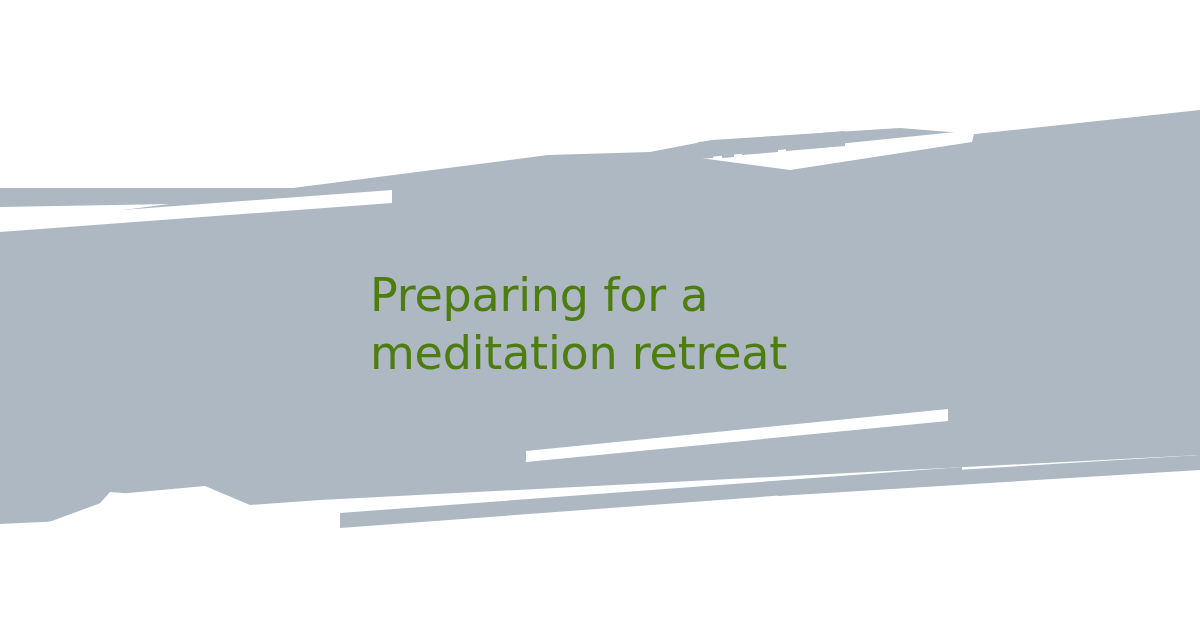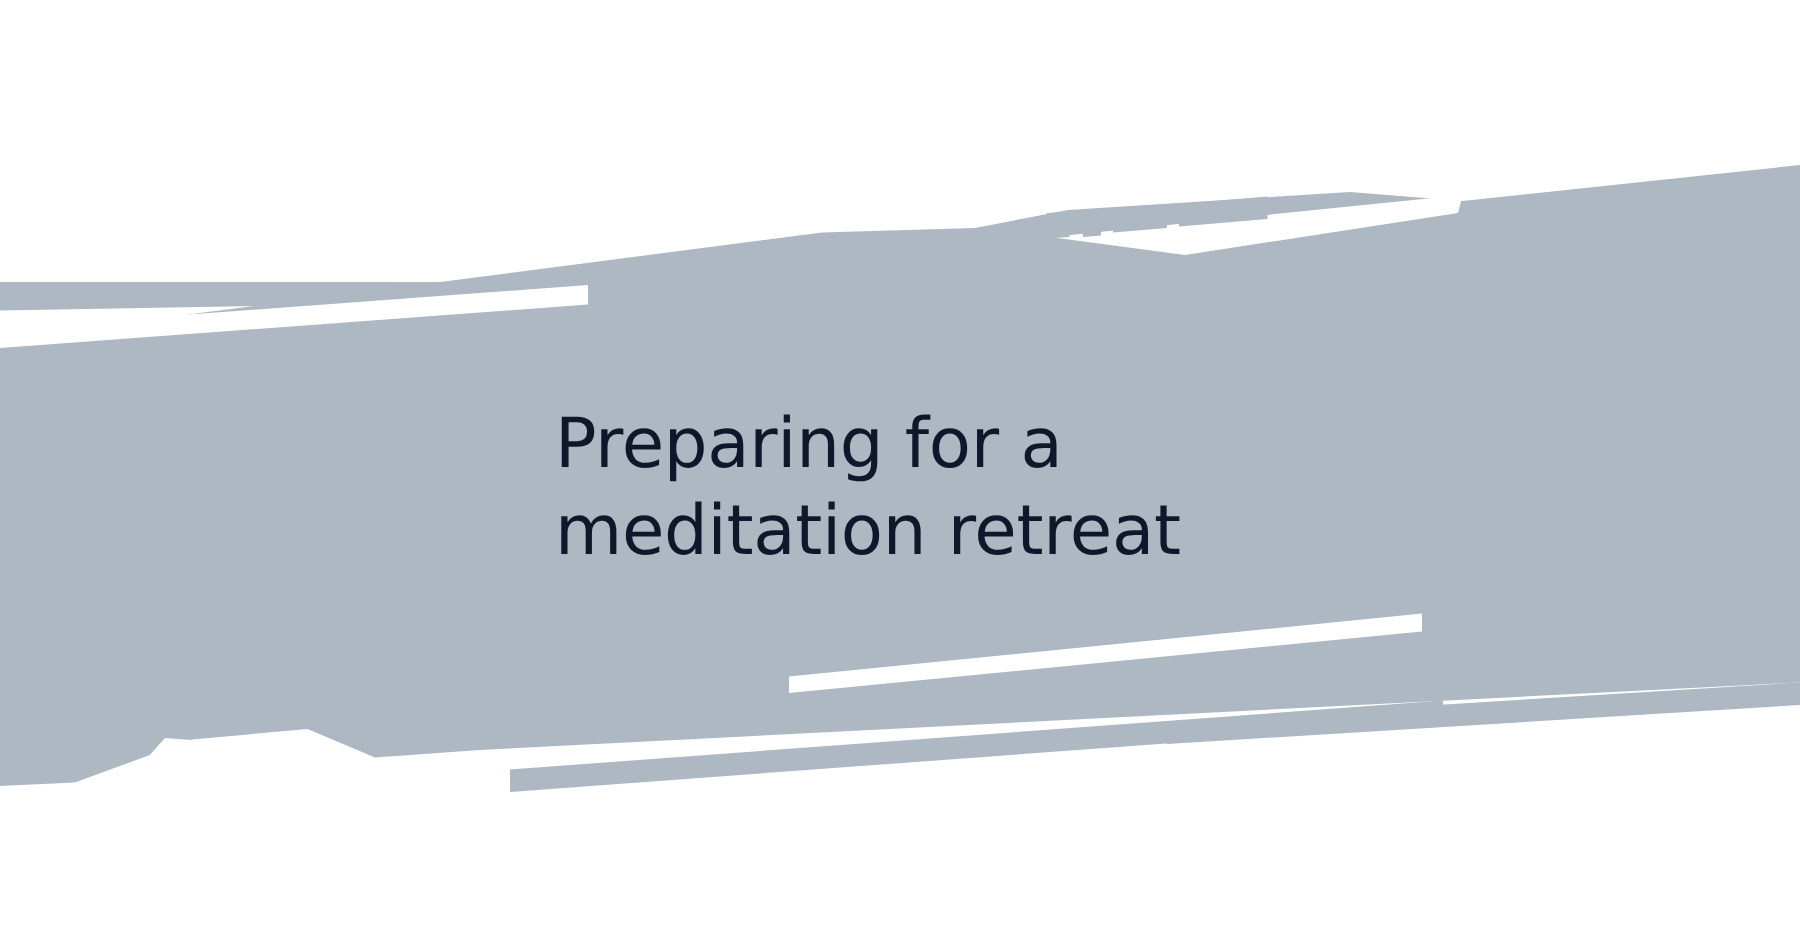--- a/index.html
+++ b/index.html
@@ -38,21 +38,21 @@
   }
   #banner-title {
     width: 460px;
     margin: 0;
     padding: 0;
     font-family: "DejaVu Sans", "Liberation Sans", sans-serif;
     font-size: 46px;
     font-weight: 400;
     line-height: 1.26;
     letter-spacing: -0.2px;
-    color: #0f172a;
+    color: #4d7c0f;
     text-align: left;
     transform: translateY(10px);
     pointer-events: auto;
   }
 </style>
 </head>
 <body>
 
 <div id="banner">
 

